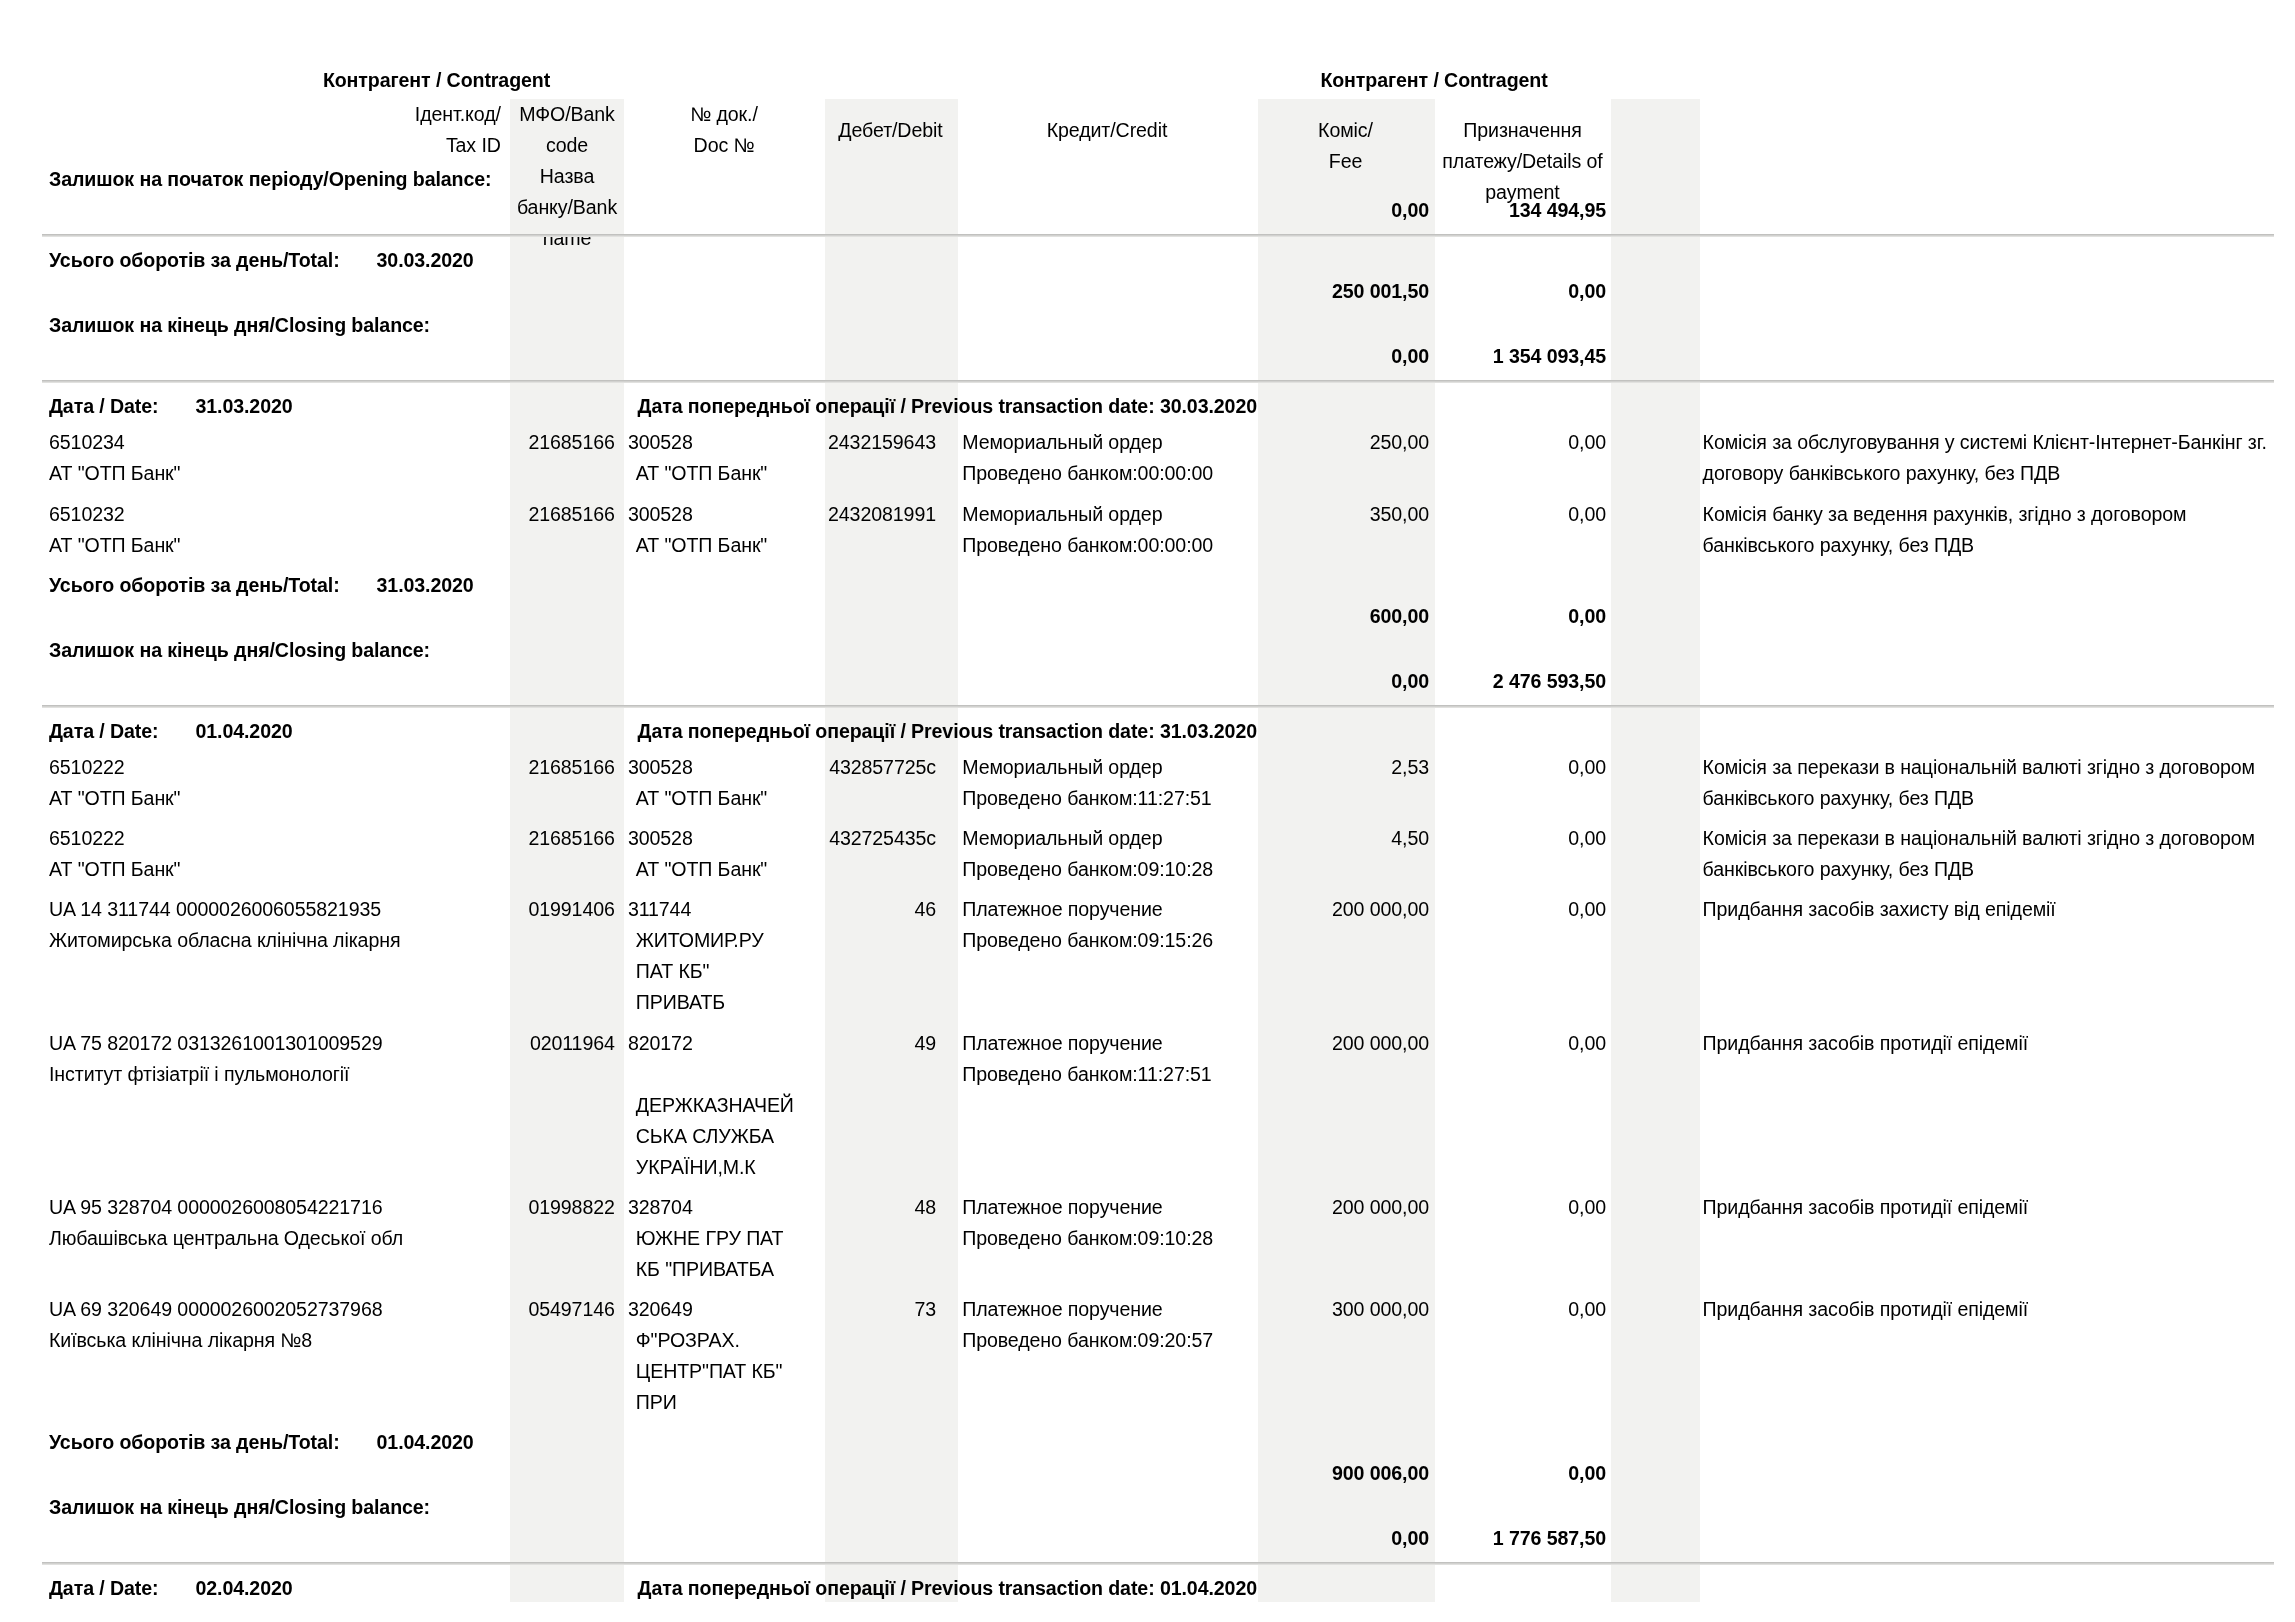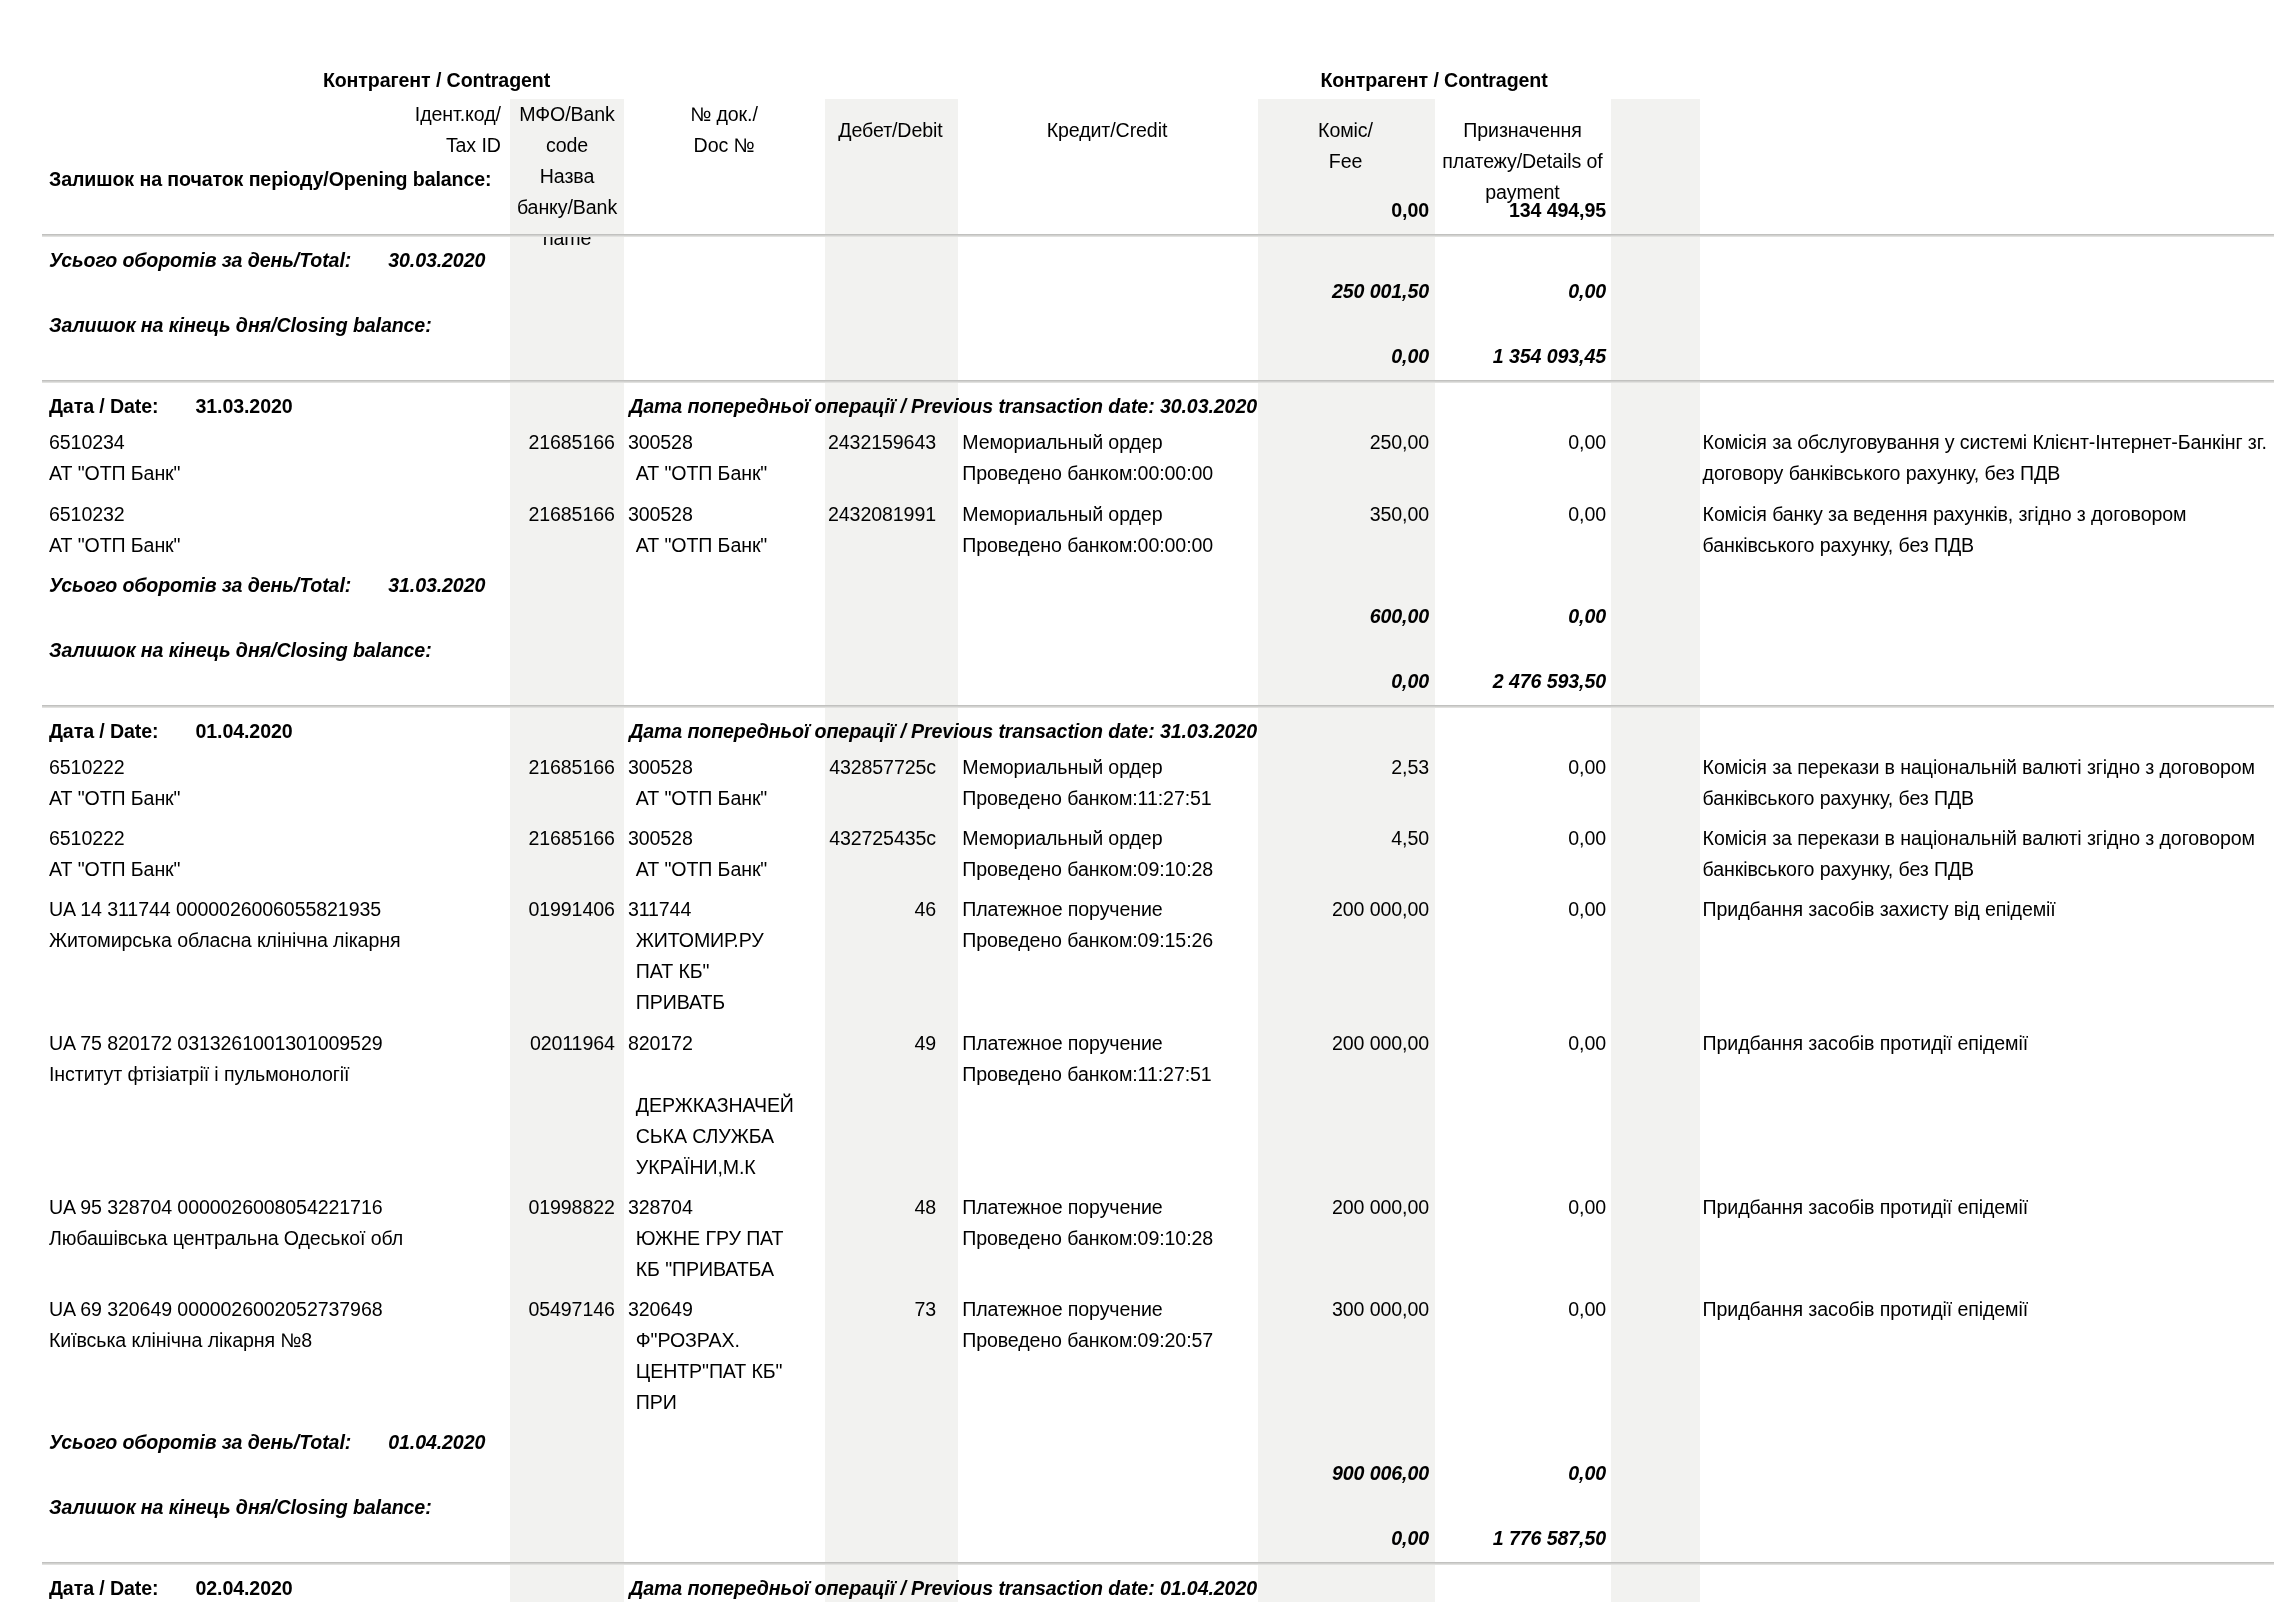--- a/index.html
+++ b/index.html
@@ -26,25 +26,25 @@
   .ctr{text-align:center;}
   .tax{text-align:right;padding-right:9.2px;}
   .doc{text-align:right;padding-right:21px;}
   .num{text-align:right;padding-right:5px;}
   .bank{padding-left:3.9px;}
   .bankname{padding-left:7.9px;white-space:pre-line;}
   .type{padding-left:5.2px;}
   .det{padding-left:2.6px;padding-right:6.5px;}
   .pt{padding-top:15.7px;}
   .lbl-wide{grid-column:2/6;}
-  .prev{grid-column:3/7;text-align:right;font-style:italic;}
+  .prev{grid-column:3/7;text-align:right;}
   .dgap{margin-left:37px;}
   .sep{position:relative;z-index:1;height:3.3px;margin:7.9px 0 7.9px 42px;
        background:linear-gradient(#b9b9b7,#e9e9e7);}
-  .sum{margin-top:3px;font-style:italic;}
+  .sum{margin-top:3px;}
   .tx{margin-bottom:9.2px;}
   .date-row{margin:2.6px 0 5.2px 0;}
 </style>
 </head>
 <body>
 
 <div class="page">
   <div class="table">
 
     <div class="band band-tax"></div>

